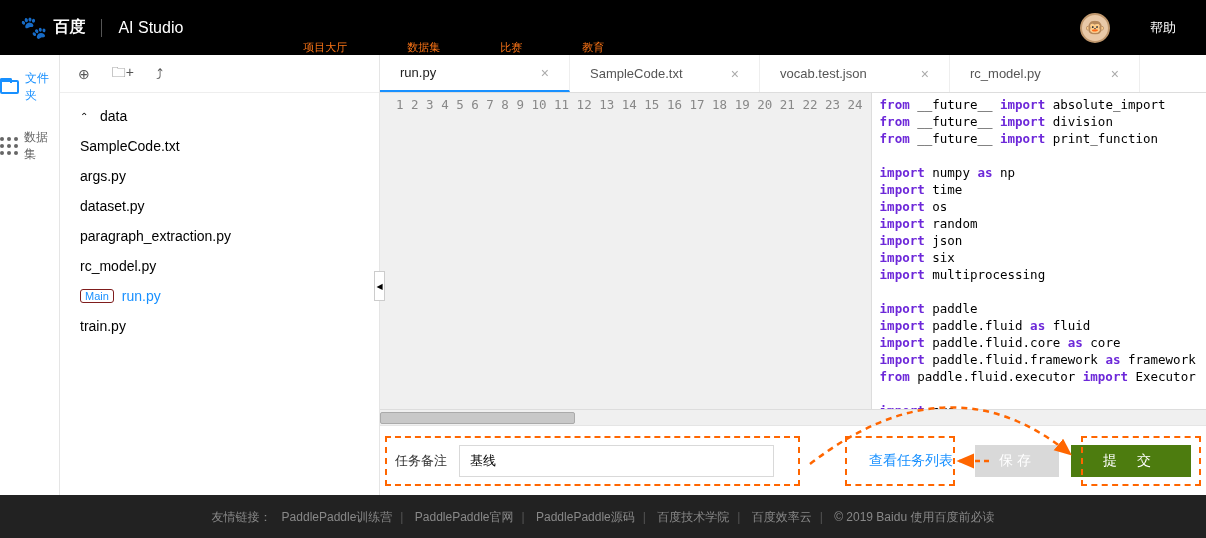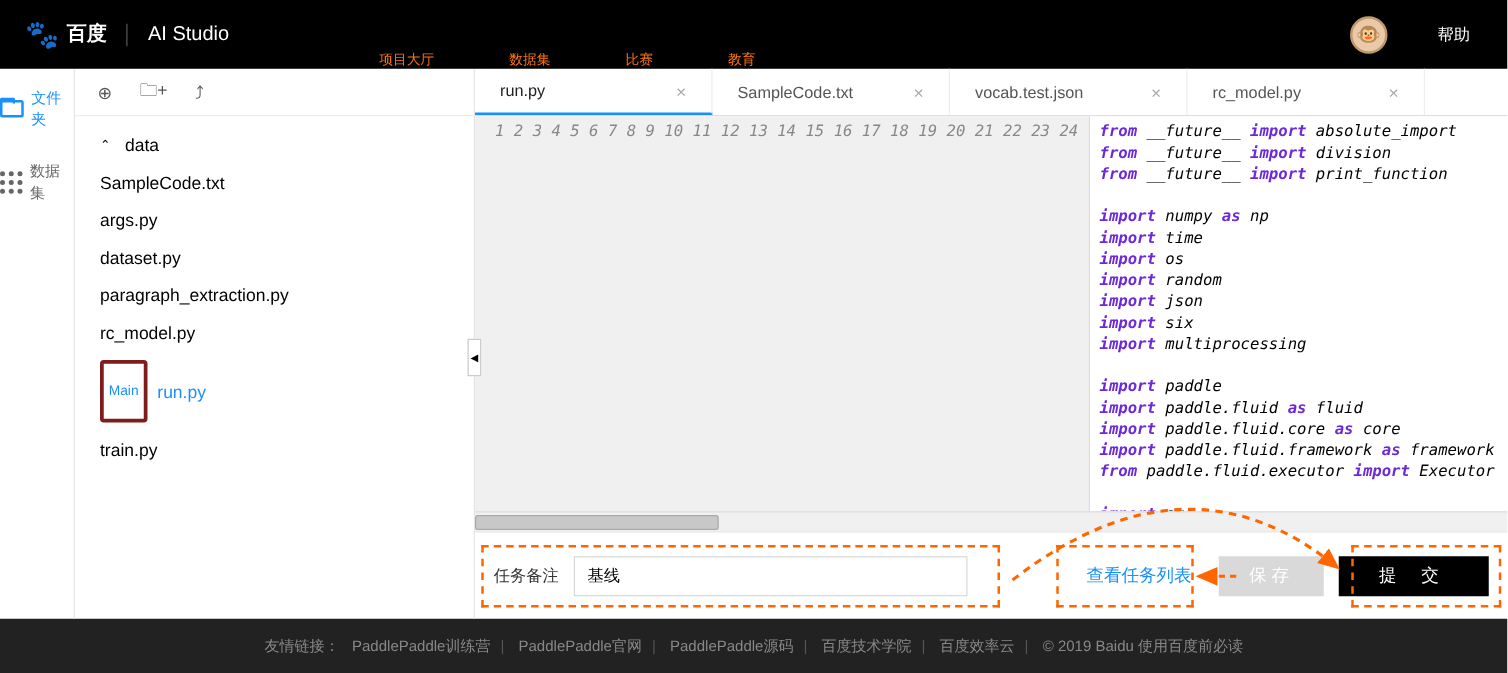--- a/index.html
+++ b/index.html
@@ -19,39 +19,39 @@
 .folder-icon { width:20px; height:14px; border:2px solid currentColor; border-radius:2px; position:relative; }
 .folder-icon::before { content:''; position:absolute; top:-4px; left:-2px; width:8px; height:3px; border:2px solid currentColor; border-bottom:none; border-radius:2px 2px 0 0; }
 .dataset-icon { display:grid; grid-template-columns:repeat(3,4px); gap:3px; }
 .dataset-icon span { width:4px; height:4px; border-radius:50%; background:#666; }
 .filepane { width:320px; border-right:1px solid #e5e5e5; }
 .file-toolbar { height:38px; display:flex; align-items:center; gap:22px; padding-left:18px; border-bottom:1px solid #eee; color:#555; }
 .file-toolbar span { cursor:pointer; font-size:14px; }
 .tree { padding:8px 0; }
 .tree-row { padding:7px 20px; cursor:pointer; display:flex; align-items:center; gap:8px; font-size:14px; }
 .caret { font-size:10px; display:inline-block; width:12px; }
-.badge { border:3px solid #7f1d1d; color:#1890ff; border-radius:3px; font-size:11px; padding:16px 4px; }
+.badge { border:1px solid #7f1d1d; color:#1890ff; border-radius:3px; font-size:11px; padding:0 4px; }
 .tree-row.active { color:#1890ff; }
 .editor { flex:1; display:flex; flex-direction:column; position:relative; }
 .tabs { height:38px; display:flex; border-bottom:1px solid #ddd; }
 .tab { padding:0 20px; display:flex; align-items:center; gap:40px; font-size:13px; color:#555; border-right:1px solid #eee; cursor:pointer; min-width:190px; justify-content:space-between; }
 .tab.active { border-bottom:2px solid #1890ff; color:#222; }
 .tab-x { color:#aaa; font-size:14px; }
-.code { flex:1; display:flex; font-family:Consolas, monospace; font-size:12.5px; overflow:hidden; background:#fff;font-style:italic; }
+.code { flex:1; display:flex; font-family:Consolas, monospace; font-size:12.5px; overflow:hidden; background:#fff; }
 .gutter { background:#f0f0f0; color:#888; text-align:right; padding:3px 8px 3px 16px; line-height:17px; border-right:1px solid #ddd; user-select:none; }
 .code-text { padding:3px 8px; line-height:17px; white-space:pre; }
 .kw-green { color:#6d28d9; font-weight:bold; }
 .collapse-handle { position:absolute; left:-6px; top:216px; width:11px; height:30px; background:#fff; border:1px solid #ccc; display:flex; align-items:center; justify-content:center; font-size:8px; cursor:pointer; }
 .toolbar-bot { height:70px; border-top:1px solid #e5e5e5; display:flex; align-items:center; padding:0 15px; gap:12px; position:relative; }
 .label { font-size:13px; color:#333; }
 .input { flex:0 0 315px; height:32px; border:1px solid #d9d9d9; padding:0 10px; font-size:13px;font-family:Liberation Mono, monospace; }
 .spacer { flex:1; }
 .link-btn { color:#1890ff; cursor:pointer; font-size:14px; padding:6px 10px; white-space:nowrap; }
 .btn-grey { background:#d9d9d9; color:#fff; padding:7px 24px; border:none; font-size:14px; cursor:not-allowed; letter-spacing:4px; }
-.btn-blue { background:#000000; color:#fff; padding:7px 32px; border:none; font-size:14px; cursor:pointer; letter-spacing:8px; }
+.btn-blue { background:#4d7c0f; color:#fff; padding:7px 32px; border:none; font-size:14px; cursor:pointer; letter-spacing:8px; }
 .dashed { position:absolute; border:2.5px dashed #ff6600; pointer-events:none; }
 .footer { background:#222; color:#888; font-size:12px; padding:14px 0; text-align:center; }
 .footer a { color:#888; text-decoration:none; }
 .sep { margin:0 8px; color:#555; }
 svg.arrow { position:absolute; pointer-events:none; overflow:visible; }
 .hscroll { height:16px; background:#f0f0f0; border-top:1px solid #ddd; position:relative; }
 .thumb { position:absolute; left:0; width:195px; top:2px; height:12px; background:#c8c8c8; border:1px solid #aaa; border-radius:2px; }
 </style>
 </head>
 <body>

